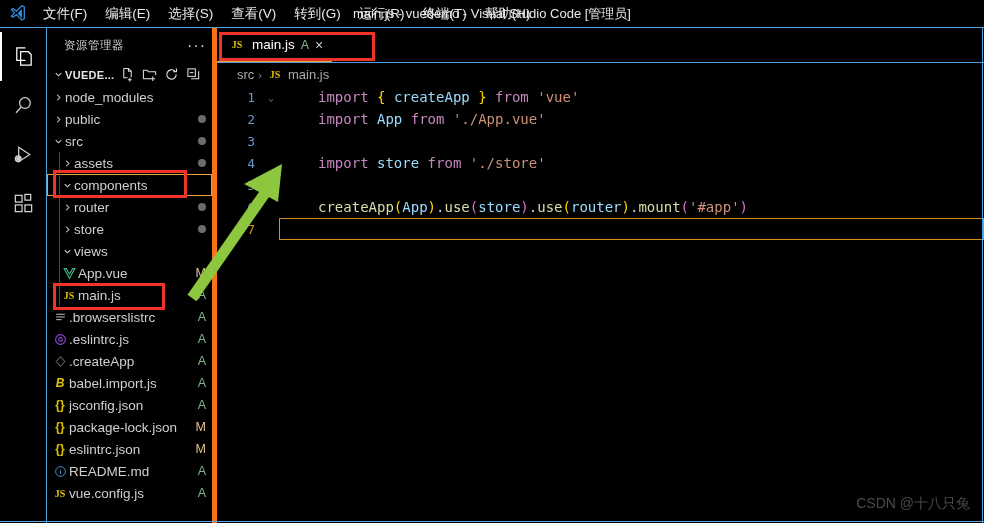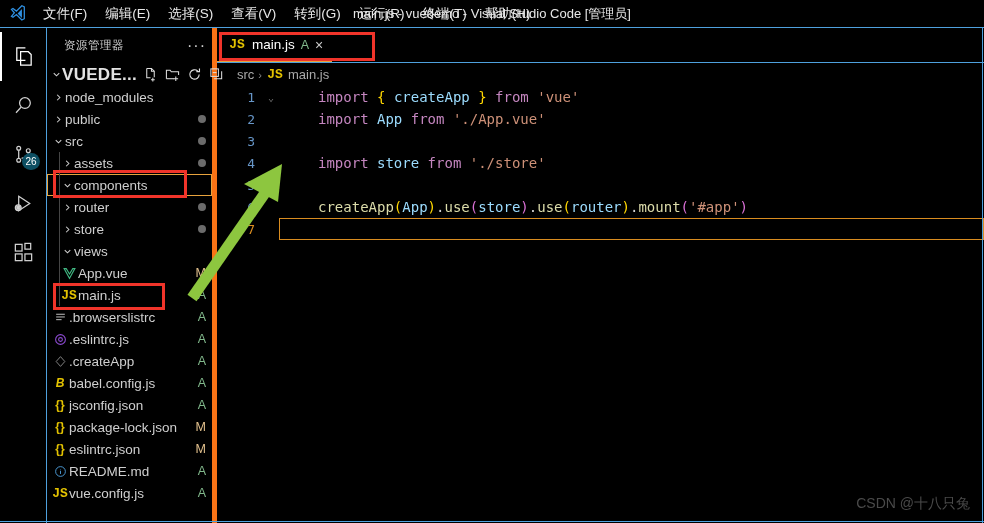--- a/index.html
+++ b/index.html
@@ -82,21 +82,21 @@
     height:35px; flex:0 0 35px;
     display:flex; align-items:center; justify-content:space-between;
     padding:0 6px 0 17px;
     color:#cfcfcf; font-size:11.5px; letter-spacing:.5px;
   }
   .sidebar-head .dots { color:#cfcfcf; font-size:16px; letter-spacing:1px; line-height:10px; cursor:pointer;}
   .section-head {
     height:23px; flex:0 0 23px;
     display:flex; align-items:center;
     padding-left:4px;
-    color:#e3e3e3; font-weight:bold; font-size:17px; letter-spacing:.3px;
+    color:#e3e3e3; font-weight:bold; font-size:11px; letter-spacing:.3px;
   }
   .section-head .twisty { width:14px; display:flex; justify-content:center; }
   .section-head .sh-title { margin-right:6px; white-space:nowrap; }
   .sec-actions { display:flex; align-items:center; gap:7px; }
   .sec-actions span { display:flex; cursor:pointer; }
 
   .tree { flex:1 1 auto; overflow:hidden; position:relative; }
   .row {
     height:22px; display:flex; align-items:center;
     padding-right:6px; position:relative; cursor:pointer;
@@ -109,21 +109,21 @@
   }
   .chev { width:14px; flex:0 0 14px; display:flex; align-items:center; justify-content:center; color:#cccccc; }
   .ficon { width:18px; flex:0 0 18px; display:flex; align-items:center; justify-content:center; font-size:10px; font-weight:bold; }
   .label { color:#cfcfcf; font-size:13.5px; overflow:hidden; text-overflow:ellipsis; }
   .status { margin-left:auto; font-size:12.5px; padding-left:4px; }
   .status.M { color:#e2c08d; }
   .status.A { color:#81b88b; }
   .dot { margin-left:auto; width:8px; height:8px; border-radius:50%; background:#6b6b6b; }
 
   
-  .ic-js { color:#e3c200; font-family:Liberation Mono, monospace; font-size:13px; }
+  .ic-js { color:#e3c200; font-family:Liberation Serif, serif; font-size:10px; }
   .ic-vue { color:#41b883; }
   .ic-json { color:#e3c200; font-size:12px; }
   .ic-md { color:#4ea0dd; }
   .ic-babel { color:#e3c200; font-style:italic; font-size:12px;}
   .ic-eslint { color:#8c4ad1; }
   .ic-git { color:#6e6e6e; }
   .ic-list { color:#cccccc; }
 
   
   .editor-area { flex:1 1 auto; display:flex; flex-direction:column; min-width:0; background:#000000; }
@@ -233,33 +233,20 @@
       <div class="act-item">
         <span class="ind"></span>
         <span>
           <svg width="23" height="23" viewBox="0 0 24 24" fill="none" stroke="#d2d2d2" stroke-width="1.3">
             <circle cx="13.5" cy="9.5" r="5.6"></circle>
               <path d="M9.4 13.8 4.2 19.6"></path>
           </svg>
         </span>
       </div>
 
-      <div class="act-item">
-        <span class="ind"></span>
-        <span>
-          <svg width="23" height="23" viewBox="0 0 24 24" fill="none" stroke="#d2d2d2" stroke-width="1.3">
-            <circle cx="7" cy="5.5" r="2"></circle>
-              <circle cx="17" cy="8" r="2"></circle>
-              <circle cx="7" cy="18" r="2"></circle>
-            <path d="M7 7.5v8.5"></path>
-              <path d="M17 10v2c0 2.5-4 3-7 4"></path>
-          </svg>
-        </span>
-        <span class="sc-badge">26</span>
-      </div>
 
       <div class="act-item">
         <span class="ind"></span>
         <span>
           <svg width="23" height="23" viewBox="0 0 24 24" fill="none" stroke="#d2d2d2" stroke-width="1.3">
             <path d="M7 4.5 18.5 12 7 19.5z"></path>
             <circle cx="6.5" cy="16.5" r="3" fill="#000"></circle>
             <path d="M3.4 16.5h6.2M6.5 13.5v6M4.3 14.2l4.4 4.6M8.7 14.2l-4.4 4.6"></path>
           </svg>
         </span>
@@ -464,21 +451,21 @@
               </span>
             </span>
             <span class="label">.createApp</span>
             <span class="status A">A</span>
           </div>
           <div class="row">
             <span class="indent" style="width: 4px;"></span>
             <span class="ficon">
               <span class="ficon ic-babel">B</span>
             </span>
-            <span class="label">babel.config.js</span>
+            <span class="label">babel.import.js</span>
             <span class="status A">A</span>
           </div>
           <div class="row">
             <span class="indent" style="width: 4px;"></span>
             <span class="ficon">
               <span class="ficon ic-json">{}</span>
             </span>
             <span class="label">jsconfig.json</span>
             <span class="status A">A</span>
           </div>

